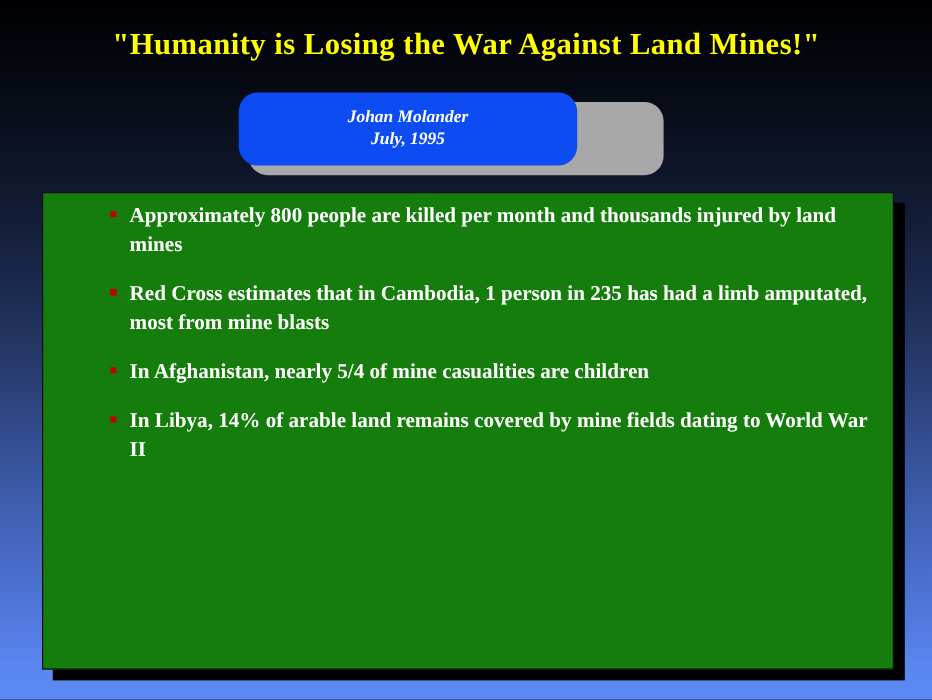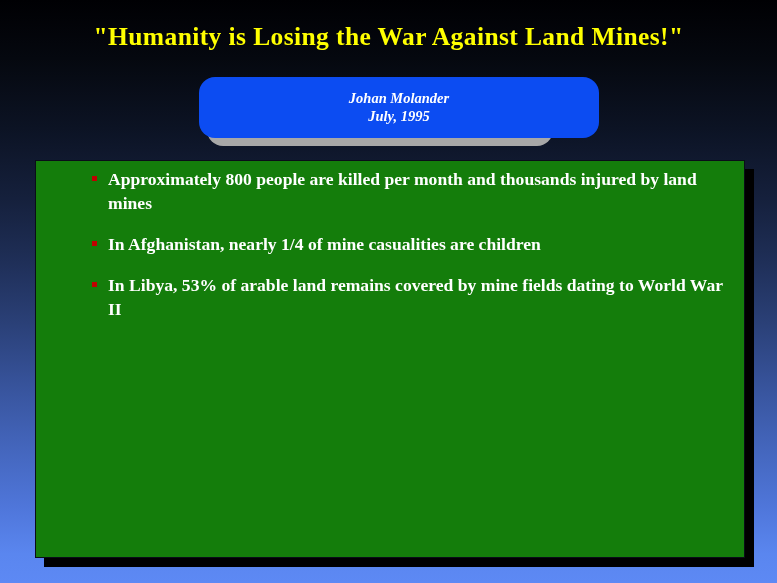--- a/index.html
+++ b/index.html
@@ -65,21 +65,21 @@
     top: 8px;
     width: 346px;
     height: 61px;
     background: #a8a8a8;
     border-radius: 16px;
   }
   #subtitle-box {
     position: absolute;
     left: 0;
     top: 0;
-    width: 400px;
+    width: 282px;
     height: 61px;
     background: #0c4cf2;
     border-radius: 16px;
     display: flex;
     flex-direction: column;
     align-items: center;
     justify-content: center;
   }
   .subtitle-line {
     color: #FFFFFF;
@@ -176,28 +176,32 @@
         </div>
 
         <div class="bullet-item">
           <span class="bullet-marker"></span>
         </div>
 
         <div class="bullet-item">
           <span class="bullet-marker"></span>
         </div>
 
-
-        <div class="bullet-item">
-          <span class="bullet-marker"></span>
-          <span class="bullet-text">In Afghanistan, nearly 1/4 of mine casualities are children</span>
-        </div>
-
-        <div class="bullet-item">
-          <span class="bullet-marker"></span>
-          <span class="bullet-text">In Libya, 53% of arable land remains covered by mine fields dating to World War II</span>
+        <div class="bullet-item">
+          <span class="bullet-marker"></span>
+          <span class="bullet-text">Red Cross estimates that in Cambodia, 1 person in 235 has had a limb amputated, most from mine blasts</span>
+        </div>
+
+        <div class="bullet-item">
+          <span class="bullet-marker"></span>
+          <span class="bullet-text">In Afghanistan, nearly 5/4 of mine casualities are children</span>
+        </div>
+
+        <div class="bullet-item">
+          <span class="bullet-marker"></span>
+          <span class="bullet-text">In Libya, 14% of arable land remains covered by mine fields dating to World War II</span>
         </div>
 
       </div>
     </div>
   </div>
 
 </div>
 
 </body></html>

